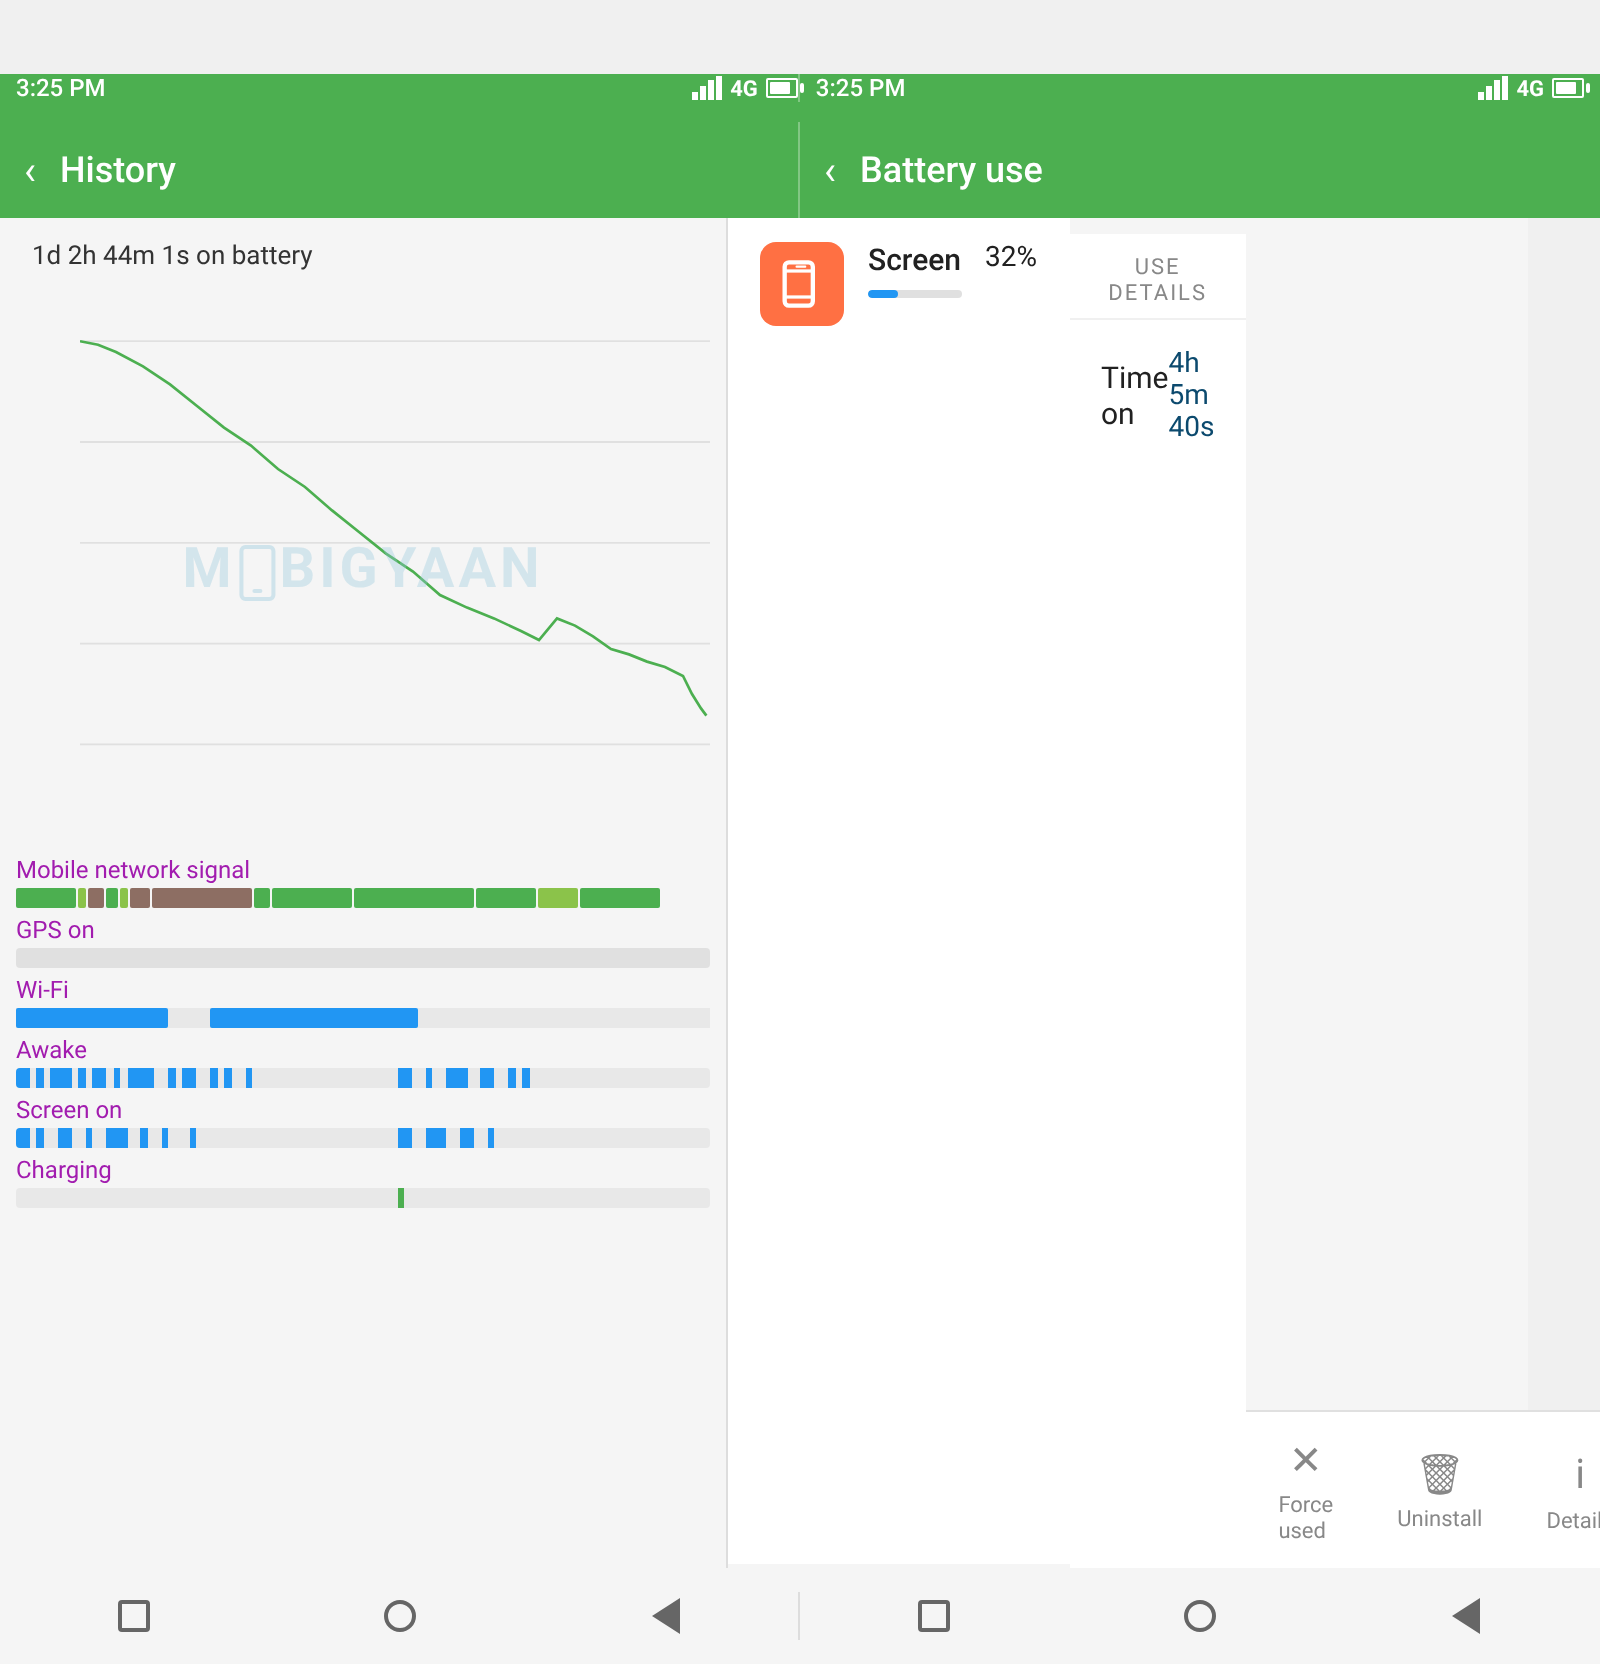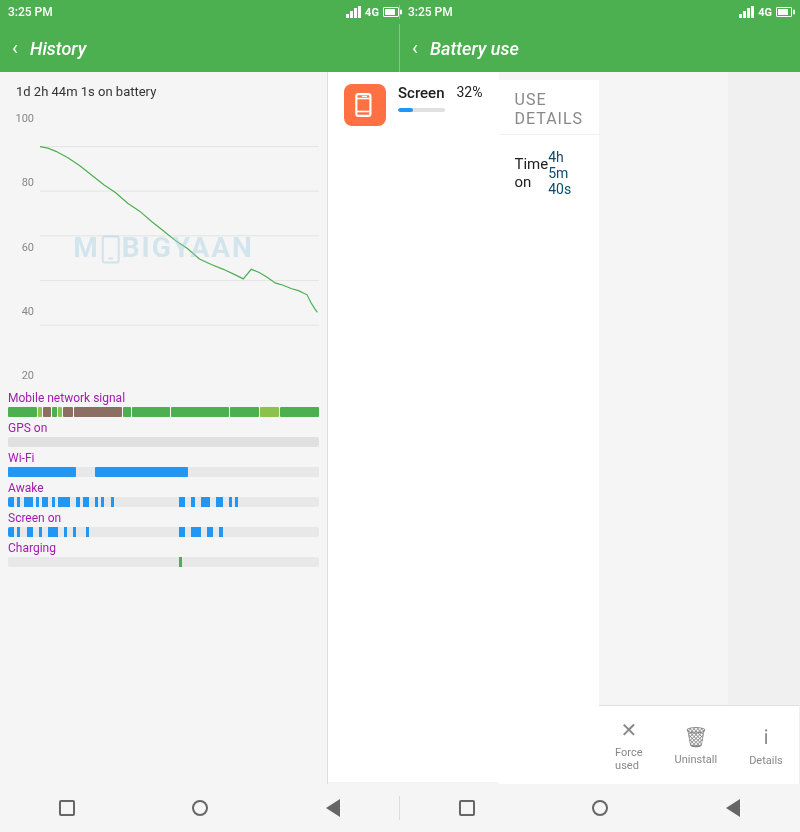--- a/index.html
+++ b/index.html
@@ -11,25 +11,26 @@
       overflow: hidden;
       display: flex;
       flex-direction: column;
     }
 
     
     .status-bar {
       height: 24px;
       background: #4caf50;
       display: flex;
-      align-items: center;
+      align-items: flex-start;
       padding: 0 8px;
       color: white;
       font-size: 12px;
       font-weight: 500;
+      margin-top: 37px;
     }
     .status-bar-left {
       width: 400px;
       display: flex;
       justify-content: space-between;
       align-items: center;
       border-right: 1px solid rgba(255,255,255,0.3);
     }
     .status-bar-right {
       width: 400px;
@@ -106,33 +107,32 @@
     .back-arrow {
       color: white;
       font-size: 20px;
       margin-right: 12px;
       cursor: pointer;
     }
     .header-title {
       color: white;
       font-size: 18px;
       font-weight: 500;
-      font-style: italic;
     }
 
     
     .main-content {
       display: flex;
       flex: 1;
       overflow: hidden;
     }
 
     
     .left-panel {
-      width: 328px;
+      width: 364px;
       background: #f5f5f5;
       display: flex;
       flex-direction: column;
       overflow: hidden;
       border-right: 1px solid #ddd;
     }
 
     .battery-time {
       padding: 12px 16px 8px 16px;
       font-size: 13px;
@@ -307,24 +307,25 @@
       white-space: nowrap;
     }
 
     
     .use-details-section {
       background: white;
       margin-top: 8px;
     }
     .use-details-header {
       padding: 10px 16px 6px 16px;
-      font-size: 16px;
+      font-size: 11px;
       color: #888;
       letter-spacing: 1px;
       text-transform: uppercase;
+      text-align: center;
     }
     .use-detail-row {
       padding: 14px 16px;
       display: flex;
       justify-content: space-between;
       align-items: center;
       border-top: 1px solid #f0f0f0;
     }
     .use-detail-label {
       font-size: 15px;
@@ -457,27 +458,20 @@
     <span class="header-title">Battery use</span>
   </div>
 </div>
 
 <div class="main-content">
 
   <div class="left-panel">
     <div class="battery-time">1d 2h 44m 1s on battery</div>
 
     <div class="chart-container" style="position:relative;">
-      <div class="y-axis-labels">
-        <span class="y-label">100</span>
-        <span class="y-label">80</span>
-        <span class="y-label">60</span>
-        <span class="y-label">40</span>
-        <span class="y-label">20</span>
-      </div>
       <svg class="chart-svg" viewBox="0 0 350 280">
 
         <line class="grid-line" x1="0" y1="14" x2="350" y2="14"></line>
         <line class="grid-line" x1="0" y1="70" x2="350" y2="70"></line>
         <line class="grid-line" x1="0" y1="126" x2="350" y2="126"></line>
         <line class="grid-line" x1="0" y1="182" x2="350" y2="182"></line>
         <line class="grid-line" x1="0" y1="238" x2="350" y2="238"></line>
 
         <polyline class="battery-line" points="
           0,14

